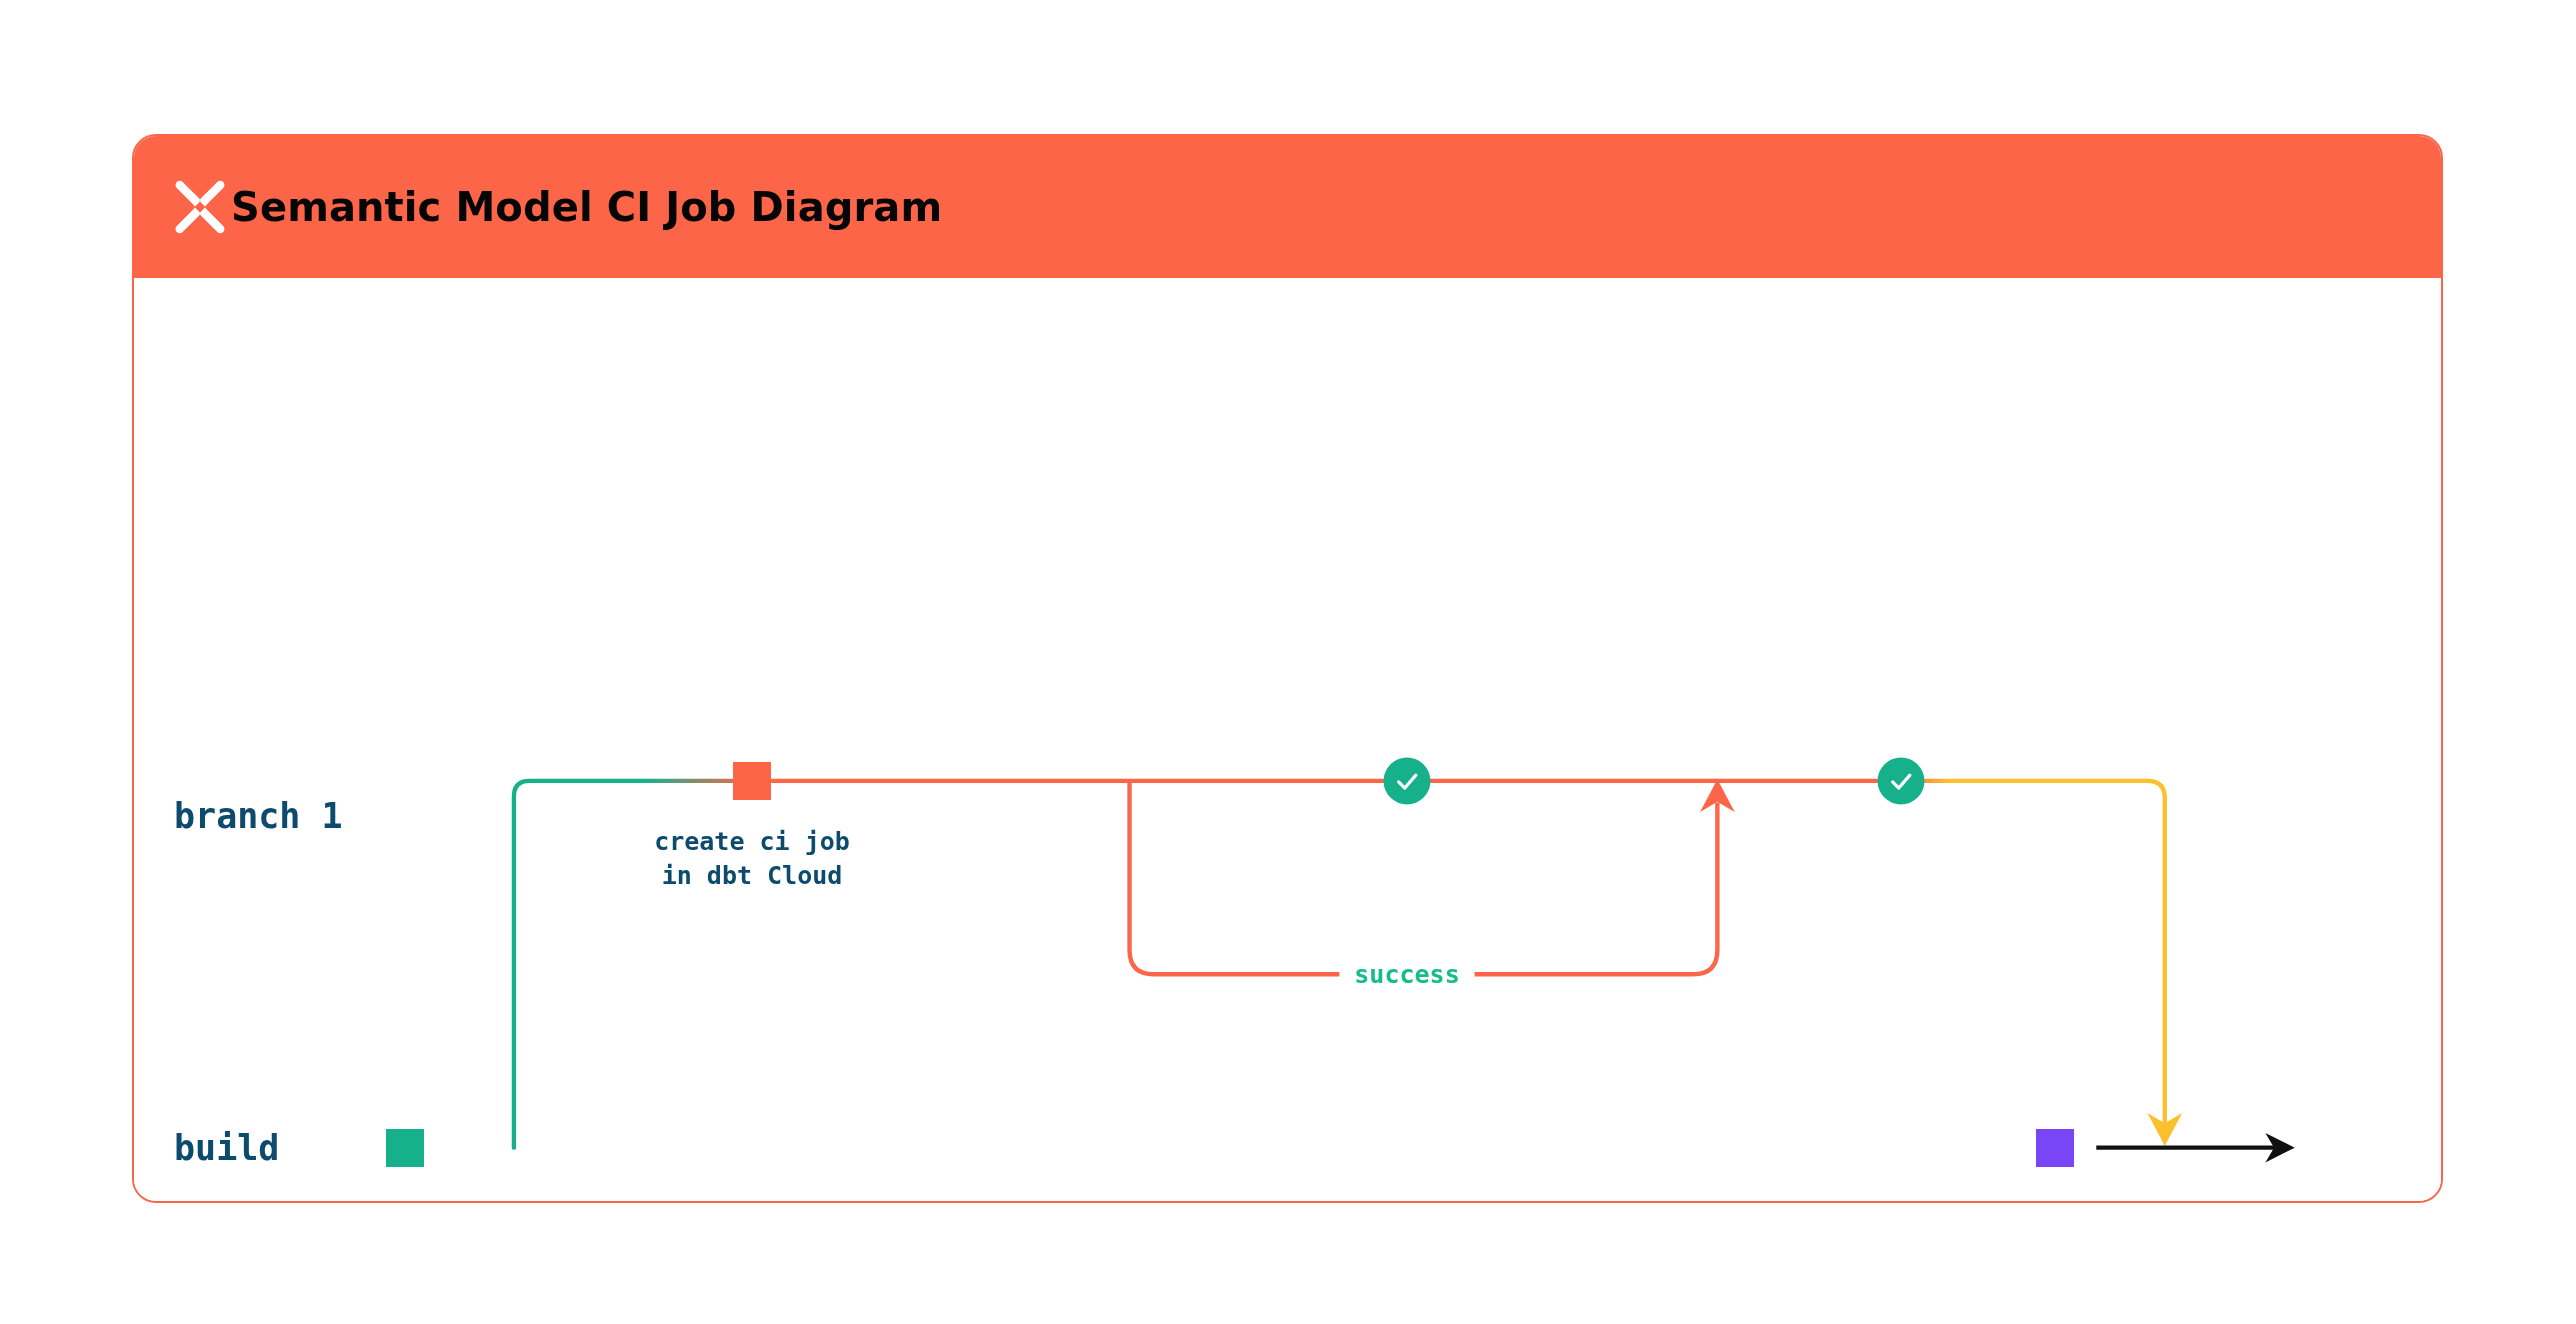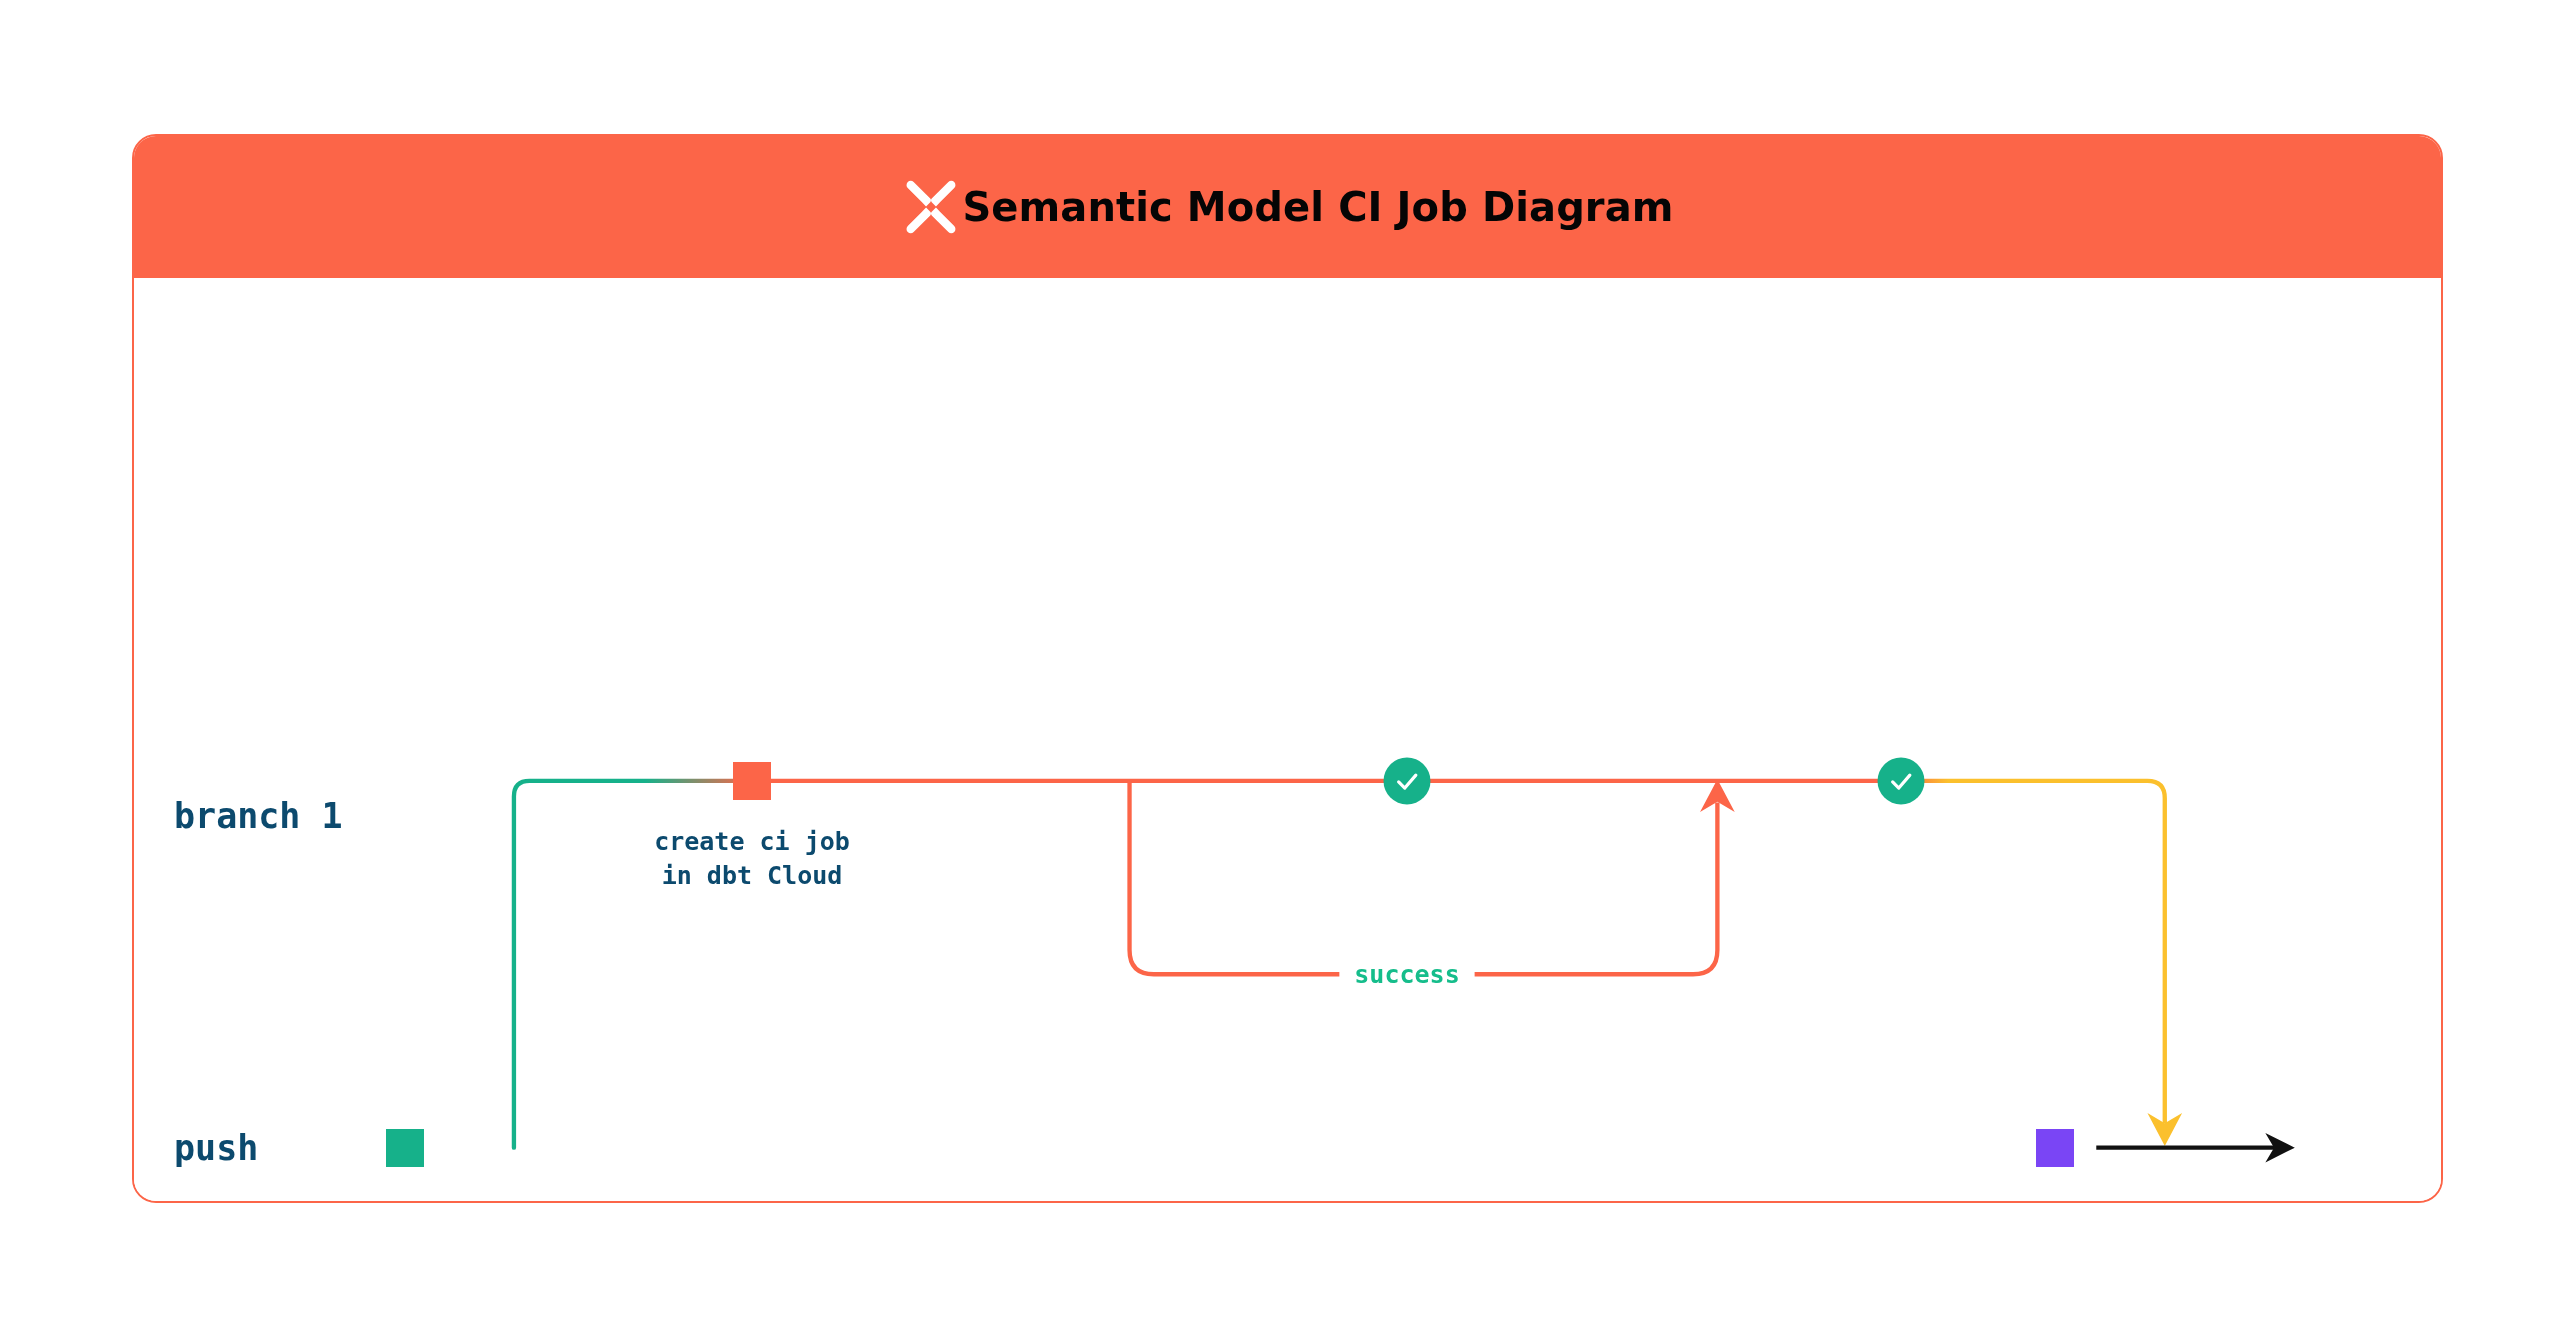--- a/index.html
+++ b/index.html
@@ -37,21 +37,21 @@
 
   #card-header {
     position: absolute;
     left: 0;
     top: 0;
     width: 100%;
     height: 142px;
     background: #fc6548;
     display: flex;
     align-items: center;
-    justify-content: center;
+    justify-content: flex-start;
     box-sizing: border-box;
     padding: 0 36px 0 35px;
   }
 
   #brand-logo {
     width: 62px;
     height: 62px;
     display: block;
     flex: none;
   }
@@ -215,21 +215,21 @@
 
           <path d="M 1148 580 L 1148 775 Q 1148 803 1176 803 L 1390 803" fill="none" stroke="#fc6548" stroke-width="5"></path>
           <path d="M 1546 803 L 1798 803 Q 1826 803 1826 775 L 1826 605" fill="none" stroke="#fc6548" stroke-width="5"></path>
           <path d="M 1826 578 L 1806 616 L 1826 604 L 1846 616 Z" fill="#fc6548"></path>
 
           <path d="M 2263 1003 L 2470 1003" fill="none" stroke="#111111" stroke-width="5"></path>
           <path d="M 2492 1003 L 2458 986 L 2468 1003 L 2458 1020 Z" fill="#111111"></path>
         </svg>
 
         <div class="branch-label" id="label-branch1">branch 1</div>
-        <div class="branch-label" id="label-main">push</div>
+        <div class="branch-label" id="label-main">build</div>
 
         <div class="node-square" id="node-main-start"></div>
 
         <div class="node-square" id="node-create-ci"></div>
 
         <div class="node-check" id="node-check-build">
           <svg viewBox="0 0 24 24" aria-hidden="true">
             <path d="M5 12.5 L10 17.5 L19 7" fill="none" stroke="#ffffff" stroke-width="2.6" stroke-linecap="round" stroke-linejoin="round"></path>
           </svg>
         </div>

